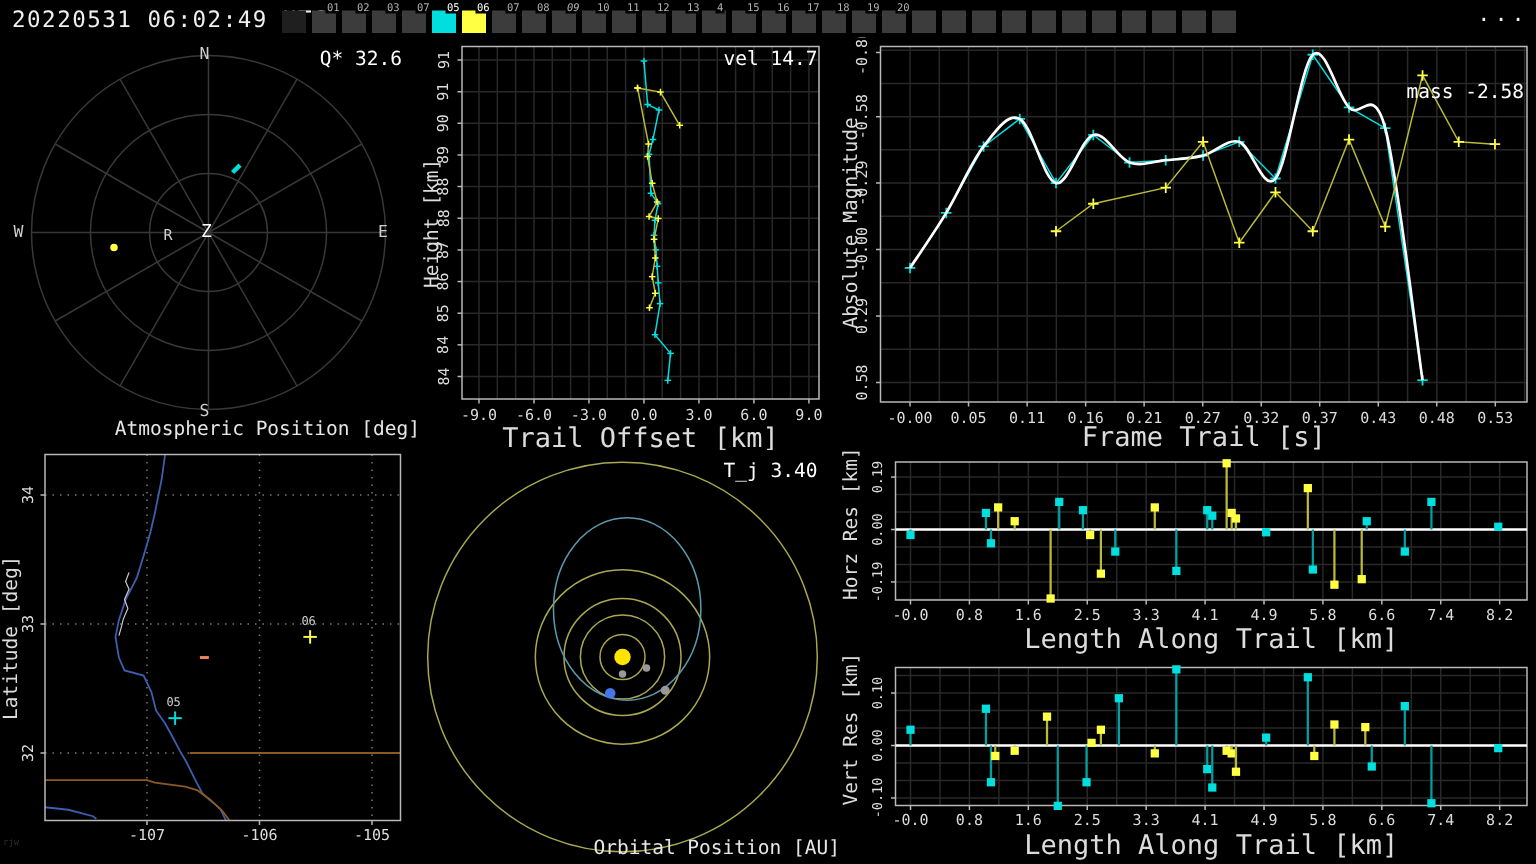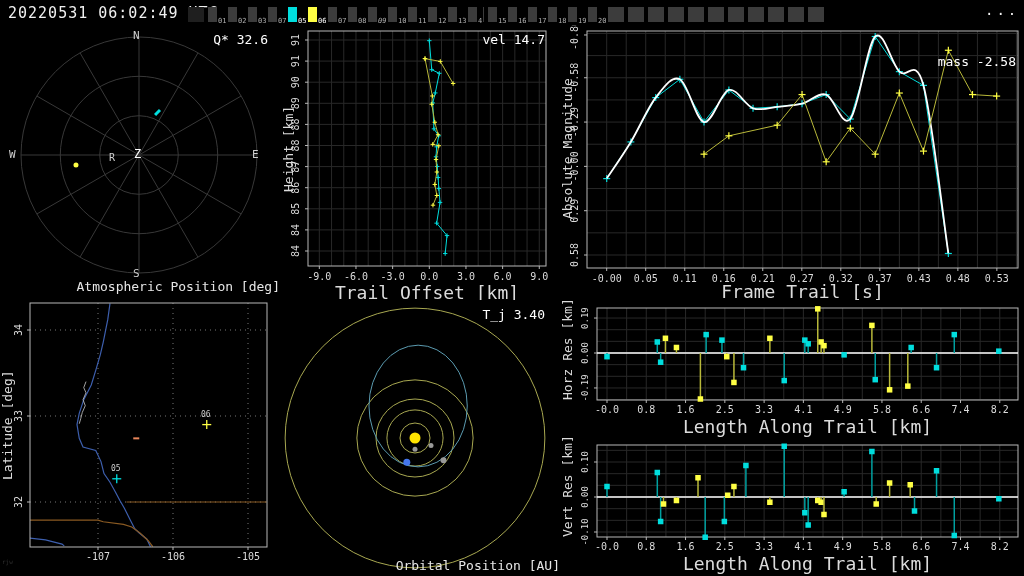--- a/index.html
+++ b/index.html
@@ -2,21 +2,21 @@
 <html><head>
 <meta charset="utf-8">
 <style>
   html,body{margin:0;padding:0;background:#000;}
   #stage{position:relative;width:1024px;height:576px;background:#000;overflow:hidden;
          font-family:"DejaVu Sans Mono","Liberation Mono",monospace;color:#e6e6e6;}
   #titlebar{position:absolute;left:0;top:0;width:1024px;height:25px;}
   #timestamp{position:absolute;left:8px;top:4px;font-size:15px;letter-spacing:1px;color:#f0f0f0;white-space:pre;}
   #overflow{position:absolute;left:985px;top:2px;font-size:14px;letter-spacing:3px;color:#f0f0f0;}
   .cam{position:absolute;top:7px;width:16px;height:15px;}
-  .camlbl{position:absolute;top:1px;font-size:7px;line-height:8px;color:#b0b0b0;background:#000;padding:16px 1px;}
+  .camlbl{position:absolute;top:1px;font-size:7px;line-height:8px;color:#b0b0b0;background:#000;padding:0 1px;}
   .panel{position:absolute;background:#000;}
   .badge{position:absolute;font-size:13px;color:#fff;white-space:pre;}
   .caption{position:absolute;left:0;right:0;text-align:right;font-size:13px;color:#e6e6e6;white-space:pre;}
   .xlabel{position:absolute;text-align:center;font-size:18px;color:#dcdcdc;white-space:pre;}
   .ylabel{position:absolute;writing-mode:vertical-rl;transform:rotate(180deg);text-align:center;font-size:13px;color:#dcdcdc;white-space:pre;}
   .compass{position:absolute;font-size:11px;color:#cfcfcf;}
   .watermark{position:absolute;font-size:6px;color:#2e2e2e;}
   svg{position:absolute;left:0;top:0;}
   svg text{font-family:"DejaVu Sans Mono","Liberation Mono",monospace;}
 </style>

